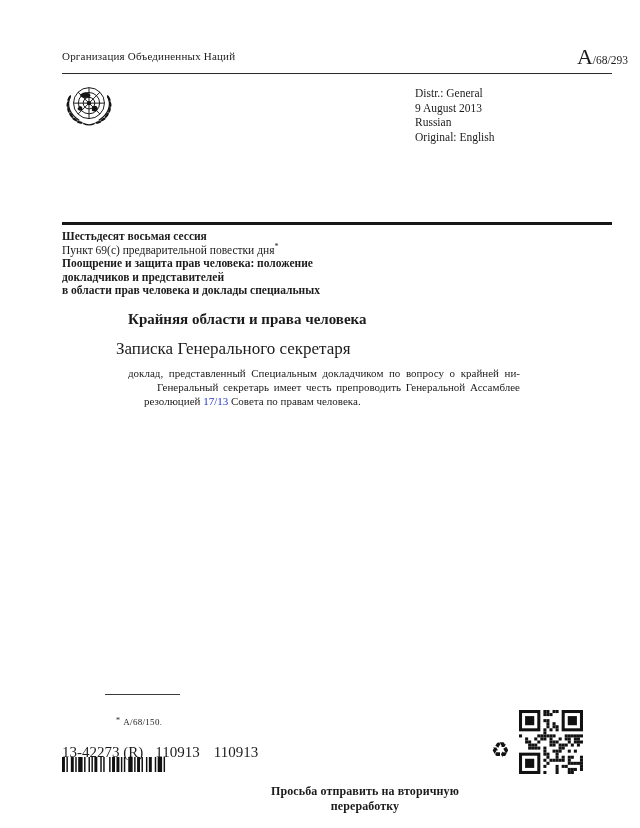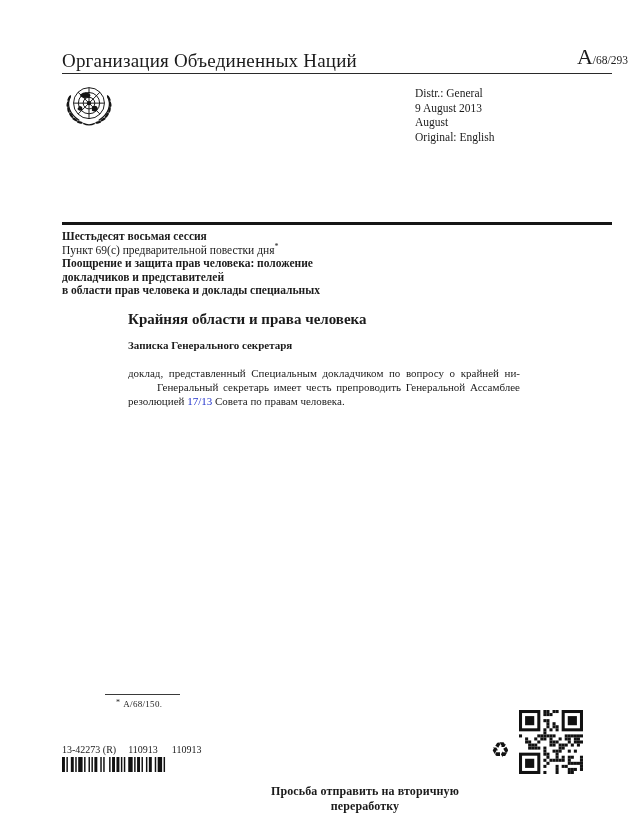--- a/index.html
+++ b/index.html
@@ -2,47 +2,47 @@
 <html><head>
 <meta charset="utf-8">
 <style>
   html,body{margin:0;padding:0;background:#ffffff;}
   .page{
     position:relative;width:640px;height:828px;background:#fff;
     font-family:"Liberation Serif", serif;color:#1b1b1b;overflow:hidden;
   }
   .abs{position:absolute;}
   
-  .org-name{left:62px;top:50px;font-size:19px;letter-spacing:.2px;}
+  .org-name{left:62px;top:50px;font-size:11px;letter-spacing:.2px;}
   .doc-symbol{left:0;top:44px;width:612px;text-align:right;padding-left:16px;}
   .sym-big{font-size:22px;}
   .sym-small{font-size:11.5px;}
   .rule-thin{left:62px;top:73px;width:550px;height:1px;background:#2a2a2a;}
   .emblem{left:60px;top:78px;width:58px;height:58px;}
   .assembly-title{left:127px;top:81px;font-size:20.5px;font-weight:bold;letter-spacing:.2px;}
   .distr-block{left:415px;top:86px;font-size:11.5px;line-height:14.6px;}
   
   .rule-thick{left:62px;top:222px;width:550px;height:2.5px;background:#161616;}
   .session{left:62px;top:230px;font-size:11.5px;line-height:13.6px;width:400px;}
   .session .b{font-weight:bold;}
   sup{font-size:8px;line-height:0;}
   
   .report-title{left:128px;top:311px;font-size:15px;font-weight:bold;}
-  .note-title{left:128px;top:339px;font-size:11px;font-weight:bold;}
+  .note-title{left:116px;top:339px;font-size:17px;font-weight:normal;}
   .para{left:128px;top:366px;width:392px;font-size:11px;line-height:14.2px;}
   .pline{text-align:justify;text-align-last:justify;}
   .pline.first{text-indent:29px;}
-  .pline.last{text-align:left;text-align-last:left;}
+  .pline.last{text-align:left;text-align-last:left;margin-left:16px;}
   .res-link{color:#2233cc;text-decoration:none;cursor:pointer;}
   
   .fn-rule{left:105px;top:694px;width:75px;height:1px;background:#3a3a3a;}
-  .footnote{left:116px;top:698px;font-size:9px;letter-spacing:.3px;text-align:center;}
+  .footnote{left:116px;top:716px;font-size:9px;letter-spacing:.3px;text-align:center;}
   .footnote .mark{font-size:8px;vertical-align:2px;margin-right:3px;}
   
-  .job-line{left:62px;top:744px;font-size:10px;white-space:nowrap;}
+  .job-line{left:62px;top:744px;font-size:15px;white-space:nowrap;}
   .job-line .g1{margin-right:12px;}
   .job-line .g2{margin-right:14px;}
   .barcode{left:62px;top:757px;width:106px;height:15px;}
   .recycle-note{left:240px;top:784px;width:250px;text-align:center;
     font-size:12px;font-weight:bold;letter-spacing:.1px;}
   .recycle-icon{left:491px;top:740px;font-size:21px;line-height:21px;
     font-family:"DejaVu Sans", sans-serif;color:#111;}
   .qr{left:519px;top:710px;width:64px;height:64px;}
 </style>
 </head>
@@ -92,21 +92,21 @@
         <ellipse cx="44.5" cy="43" rx="1.2" ry="3.2" transform="rotate(58 44.5 43)"></ellipse>
         <ellipse cx="39.5" cy="46" rx="1.2" ry="3.2" transform="rotate(78 39.5 46)"></ellipse>
       </g>
     </svg>
   </div>
 
 
   <div class="abs distr-block">
     <div>Distr.: General</div>
     <div>9 August 2013</div>
-    <div>August</div>
+    <div>Russian</div>
     <div>Original: English</div>
   </div>
 
   <div class="abs rule-thick"></div>
   <div class="abs session">
     <div class="b">Шестьдесят восьмая сессия</div>
     <div><span>Пункт 69(c) предварительной повестки дня</span><sup>*</sup></div>
     <div class="b">Поощрение и защита прав человека: положение</div>
     <div class="b">докладчиков и представителей</div>
     <div class="b">в области прав человека и доклады специальных</div>

